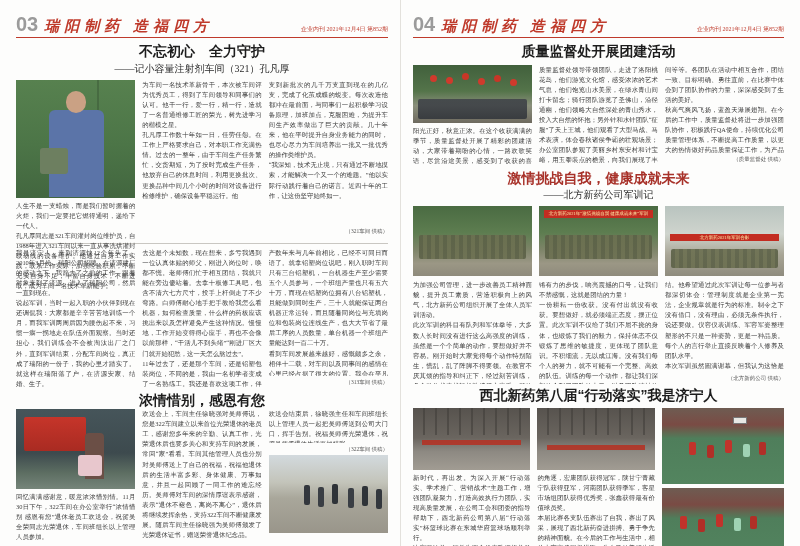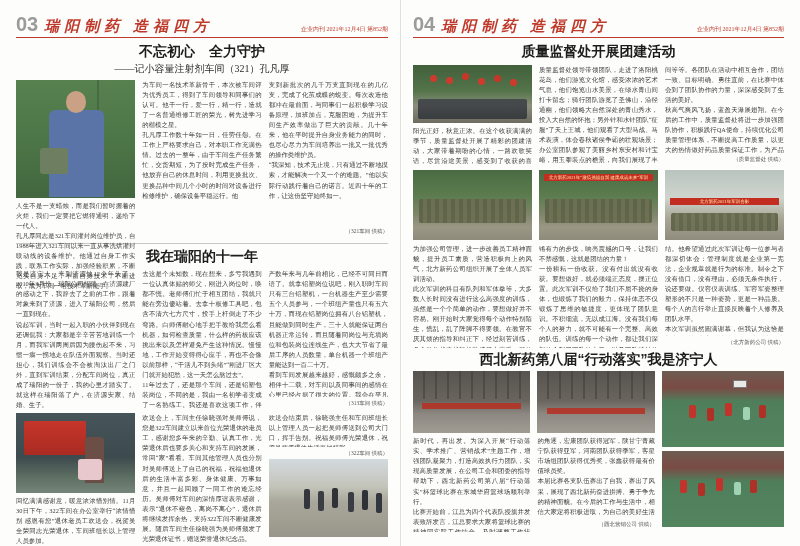--- a/index.html
+++ b/index.html
@@ -110,37 +110,37 @@
           <div class="coltxt" style="height:145px;">支到新批次的几千万支直到现在的几亿支，完成了化茧成蝶的蜕变。每次改造他都冲在最前面，与同事们一起积极学习设备原理，加班加点，克服困难，为提升车间生产效率做出了巨大的贡献。几十年来，他在平时提升自身业务能力的同时，也尽心尽力为车间培养出一批又一批优秀的操作类维护员。
 “我深知，技术无止境，只有通过不断地摸索，才能解决一个又一个的难题。”他以实际行动践行着自己的诺言。近四十年的工作，让这份坚守始终如一。</div>
           <div class="byline">（321车间 供稿）</div>
         </div>
       </div>
     </div>
 
     <hr class="divider">
 
     <div>
-      <div class="atitle" style="margin-bottom:4px;">我在瑞阳的十一年</div>
       <div class="cols3 a2-body">
         <div class="coltxt">我是济宁人，来到济源快12个年头了。2010年3月份，瑞阳公司招聘，在济源建厂的感动之下，我辞去了之前的工作，跟着对象来到了济源，进入了瑞阳公司，然后一直到现在。
 说起军训，当时一起入职的小伙伴到现在还调侃我：大家都是辛辛苦苦地训练一个月，而我军训两周后因为腰伤起不来，习惯一瘸一拐地走在队伍外面观察。当时还担心，我们训练会不会被淘汰出厂之门外，直到军训结束，分配车间岗位，真正成了瑞阳的一份子，我的心里才踏实了。就这样在瑞阳落了户，在济源安家、结婚、生子。
 那时，我还在311车间铝塑包装岗位，在洁净区，洁净服口罩虽然可以防尘，再加上铝塑机器运行的声音，与同事间交流成了隔着千山万水的难题。</div>
         <div class="coltxt">去这是个未知数，现在想来，多亏我遇到一位认真体贴的师父，刚进入岗位时，唤都不慌。老师傅们忙于相互团结，我就只能在旁边傻站着。去拿十板修工具吧，包含不清六七方尺寸，投手上杆倒走了不少弯路。白师傅耐心地手把手教给我怎么看机器，如何检查质量，什么样的药板应该挑出来以及怎样避免产生这种情况。慢慢地，工作开始变得得心应手，再也不会像以前那样，“干活儿不到头绪”“刚进厂区大门就开始犯愁，这一天怎么熬过去”。
 11年过去了，还是那个车间，还是铝塑包装岗位，不同的是，我由一名初学者变成了一名熟练工。我还是喜欢这项工作，伴着铝塑机的咔哒声，源源不断输出的药板给了我们工作的成就感。我还是喜欢在这个岗位上共事几年的同事，虽然车间有的同事离开，也有新的年轻人加入，但我们工作的积极性和配合默契没有改变。
 虽然我的工作没有变化，但是我们车间的生</div>
         <div>
           <div class="coltxt" style="height:128px;">产数年来与几年前相比，已经不可同日而语了。就拿铝塑岗位说吧，刚入职时车间只有三台铝塑机，一台机器生产至少需要五个人员参与，一个班组产量也只有五六十万，而现在铝塑岗位拥有八台铝塑机，且能做到同时生产，三十人就能保证两台机器正常运转，而且随着同岗位与充填岗位和包装岗位连线生产，也大大节省了最后工序的人员数量，单台机器一个班组产量能达到一百二十万。
 看到车间发展越来越好，感慨颇多之余，相伴十二载，对车间以及同事间的感情在心里已经占据了很大的位置。我会在平凡的工作中更加认真努力，希望313车间再上一层楼，希望瑞阳蒸蒸日上，让所有的瑞阳人陪着走过这未来无数个十年。</div>
           <div class="byline">（313车间 供稿）</div>
         </div>
       </div>
     </div>
 
     <div style="margin-top:4px;">
+      <div class="atitle">浓情惜别，感恩有您</div>
       <div class="cols3 a3-body">
         <div>
           <div class="photo ph-ceremony a3-photo">
             <div class="screen"></div>
             <div class="person"></div>
             <div class="gift"></div>
           </div>
           <div class="cap">回忆满满感谢意，暖意浓浓惜别情。11月30日下午，322车间在办公室举行“浓情惜别 感恩有您”退休老员工欢送会，祝贺吴全荣同志光荣退休，车间班组长以上管理人员参加。</div>
         </div>
         <div class="coltxt">欢送会上，车间主任徐晓强对吴师傅说，您是322车间建立以来首位光荣退休的老员工，感谢您多年来的辛勤、认真工作，光荣退休后也要多关心和支持车间的发展，常回“家”看看。车间其他管理人员也分别对吴师傅送上了自己的祝福，祝福他退休后的生活丰富多彩、身体健康、万事如意，并且一起回顾了一同工作的难忘经历。吴师傅对车间的深情厚谊表示感谢，表示“退休不褪色，离岗不离心”，退休后将继续发挥余热，支持322车间不断健康发展。随后车间主任徐晓强为吴师傅颁发了光荣退休证书，赠送荣誉退休纪念品。</div>
@@ -177,20 +177,22 @@
 每到一处景点，各个团队还开展了各种趣味比赛活动：同舟共济、无敌风火轮、合作无</div>
         <div>
           <div class="coltxt" style="height:88px;">间等等。各团队在活动中相互合作，团结一致、目标明确、勇往直前，在比赛中体会到了团队协作的力量，深深感受到了生活的美好。
 秋高气爽风飞扬，蓝盈天瀑展翅翔。在今后的工作中，质量监督处将进一步加强团队协作，积极践行QA使命，持续优化公司质量管理体系，不断提高工作质量，以更大的热情做好药品质量保证工作，为产品质量保驾护航。</div>
           <div class="byline">（质量监督处 供稿）</div>
         </div>
       </div>
     </div>
 
     <div style="margin-top:3px;">
+      <div class="atitle red">激情挑战自我，健康成就未来</div>
+      <div class="asub">——北方新药公司军训记</div>
       <div class="e-photos">
         <div class="photo ph-troop">
           <div class="rank"></div>
         </div>
         <div class="photo ph-troop">
           <div class="banner" style="top:6%;">北方新药2021年“激情挑战自我 健康成就未来”军训</div>
           <div class="rank"></div>
         </div>
         <div class="photo ph-troop bldg">
           <div class="banner" style="top:40%;">北方新药2021年军训合影</div>

